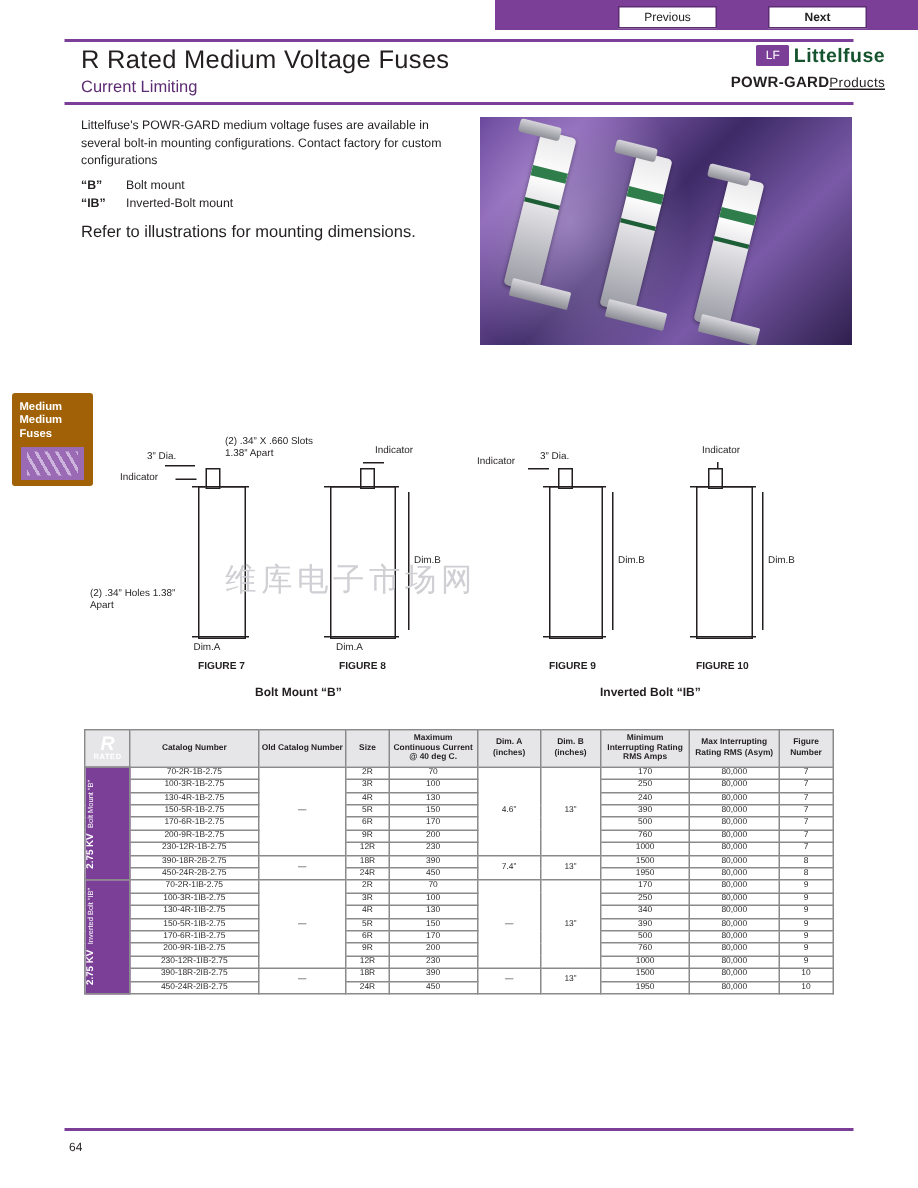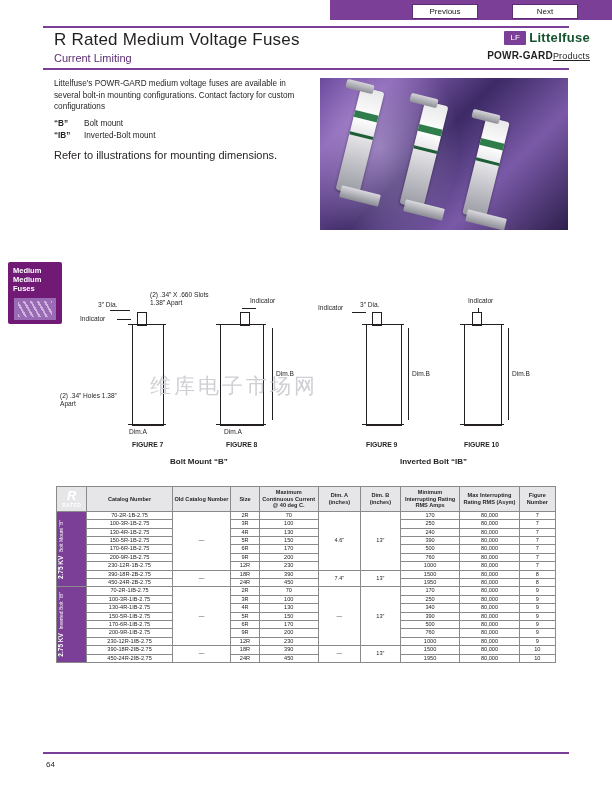--- a/index.html
+++ b/index.html
@@ -5,21 +5,21 @@
   html,body{margin:0;padding:0;}
   body{width:612px;height:792px;background:#ffffff;font-family:"Liberation Sans",sans-serif;position:relative;overflow:hidden;}
   .page{position:absolute;left:0;top:0;width:612px;height:792px;}
 
   
   .topbar{position:absolute;left:0;top:0;width:612px;height:22px;background:#ffffff;}
   .purple-strip{position:absolute;left:330px;top:0;width:282px;height:20px;background:#7c3f98;}
   .navbtn{position:absolute;top:4px;height:13px;border:1px solid #5b2c72;background:#ffffff;color:#222;
           font-size:8px;line-height:13px;text-align:center;font-family:"Liberation Sans",sans-serif;}
   .navbtn.prev{left:412px;width:64px;}
-  .navbtn.next{left:512px;width:64px;}
+  .navbtn.next{left:512px;width:64px;font-weight:bold;}
 
   
   .headrule{position:absolute;left:43px;top:26px;width:526px;height:2px;background:#7c3f98;}
   .title{position:absolute;left:54px;top:30px;font-size:17px;font-weight:normal;color:#231f20;letter-spacing:.2px;}
   .subtitle{position:absolute;left:54px;top:52px;font-size:11px;color:#5b2c72;}
   .headrule2{position:absolute;left:43px;top:68px;width:526px;height:1.5px;background:#7c3f98;}
 
   
   .brand{position:absolute;right:22px;top:28px;width:110px;text-align:right;}
   .brandname{font-size:13px;font-weight:bold;color:#14532d;letter-spacing:.3px;}
@@ -41,21 +41,21 @@
   .photo .glow{position:absolute;left:-20px;top:-30px;width:160px;height:200px;
          background:radial-gradient(closest-side,rgba(200,180,230,.55),rgba(120,90,170,0));}
   .fuse{position:absolute;background:linear-gradient(180deg,#e8e8ea 0%,#ffffff 28%,#c9c9cf 65%,#9a9aa3 100%);
         border-radius:3px;box-shadow:0 1px 3px rgba(0,0,0,.45);}
   .fuse .band{position:absolute;left:0;width:100%;height:7px;background:#2f7d4a;}
   .fuse .band2{position:absolute;left:0;width:100%;height:3px;background:#1d5e36;}
   .cap{position:absolute;background:linear-gradient(180deg,#d5d5da,#8f8f98);border-radius:2px;}
   .bracket{position:absolute;background:linear-gradient(180deg,#d8d8dd,#8c8c95);border-radius:1px;}
 
   
-  .lefttab{position:absolute;left:8px;top:262px;width:54px;height:62px;background:#701a75;border-radius:2px;}
+  .lefttab{position:absolute;left:8px;top:262px;width:54px;height:62px;background:#a16207;border-radius:2px;}
   .lefttab .tt{position:absolute;left:5px;top:4px;width:46px;color:#fff;font-size:7.5px;font-weight:bold;line-height:9px;}
   .lefttab .wave{position:absolute;left:6px;top:36px;width:42px;height:22px;background:#9b6ab5;}
   .lefttab .wave:after{content:"";position:absolute;left:4px;top:3px;width:34px;height:16px;
         background:repeating-linear-gradient(60deg,#cdb4dd 0 2px,transparent 2px 6px);}
 
   
   .figarea{position:absolute;left:60px;top:282px;width:510px;height:200px;}
   .fg{position:absolute;}
   .lbl{position:absolute;font-size:6.6px;color:#231f20;white-space:nowrap;}
   .figname{position:absolute;font-size:6.8px;font-weight:bold;color:#231f20;white-space:nowrap;}

